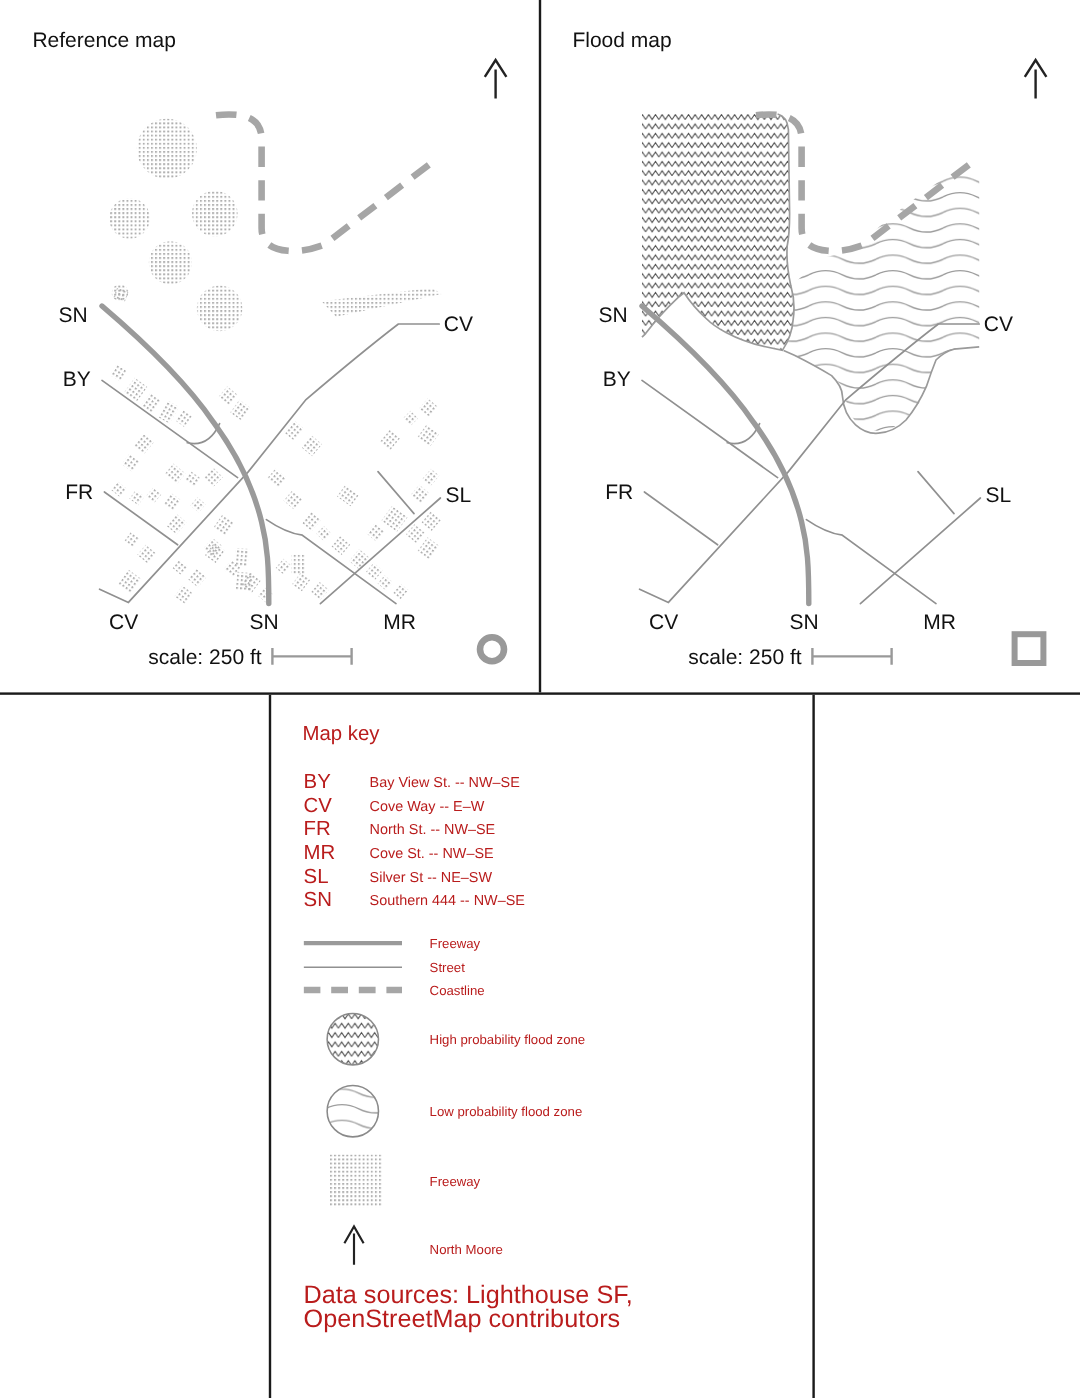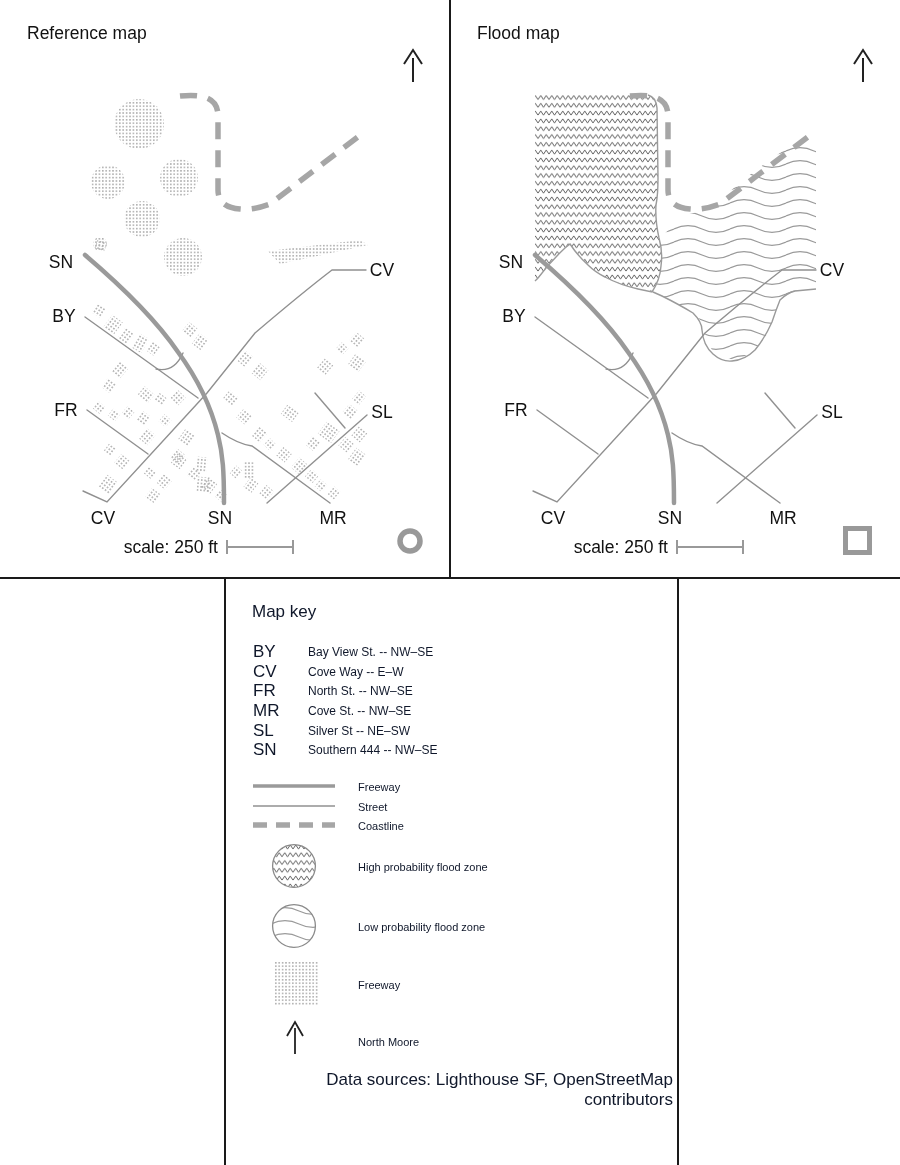--- a/index.html
+++ b/index.html
@@ -1,25 +1,25 @@
 <!DOCTYPE html>
 <html><head>
 <meta charset="utf-8">
 <style>
   html,body{margin:0;padding:0;background:#ffffff;}
   #stage{position:relative;width:900px;height:1165px;background:#ffffff;overflow:hidden;
-         font-family:"Liberation Sans", sans-serif;color:#0f172a;}
+         font-family:"Liberation Sans", sans-serif;color:#b91c1c;}
   .panel-svg{position:absolute;top:0;}
   .border{position:absolute;background:#1a1a1a;}
-  #keypanel{position:absolute;left:225px;top:578px;width:453px;height:587px;text-align:right;}
+  #keypanel{position:absolute;left:225px;top:578px;width:453px;height:587px;}
   .ktext{position:absolute;font-size:17px;line-height:20px;white-space:nowrap;}
   .krow-code{position:absolute;left:28px;font-size:17px;line-height:20px;}
   .krow-name{position:absolute;left:83px;font-size:12px;line-height:20px;white-space:nowrap;}
   .klabel{position:absolute;left:133px;font-size:11px;line-height:20px;white-space:nowrap;}
-  #datasources{position:absolute;left:28px;top:492px;width:420px;font-size:17px;line-height:20px;}
+  #datasources{position:absolute;left:28px;top:492px;width:420px;font-size:21px;line-height:20px;}
   svg text{font-family:"Liberation Sans", sans-serif;font-size:17.5px;fill:#111;}
   svg .maptitle{font-size:17.5px;}
 </style>
 </head>
 <body>
 
 <div id="stage">
 
   <svg width="0" height="0" style="position:absolute" aria-hidden="true">
     <defs>

